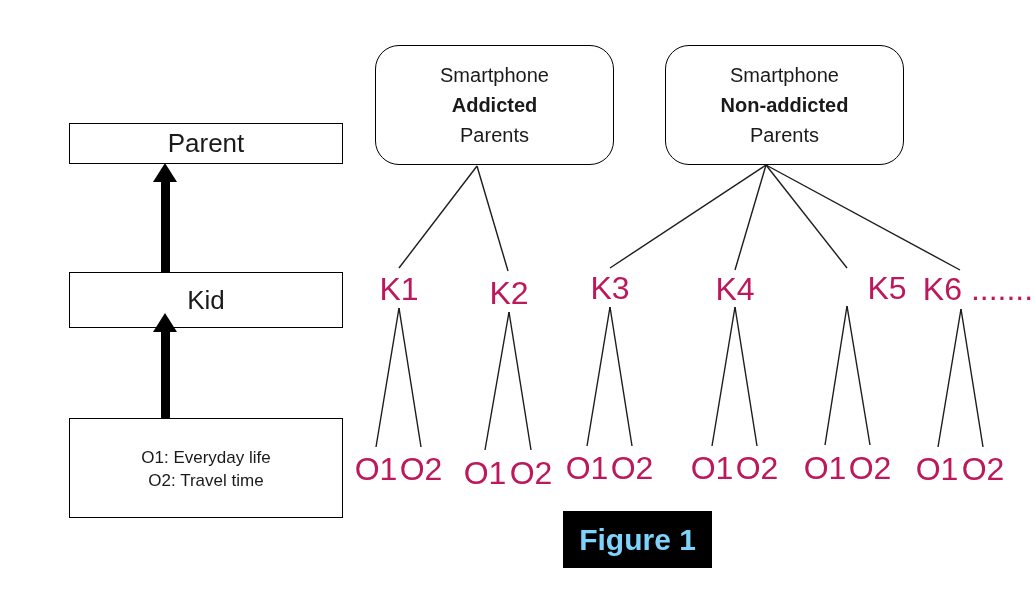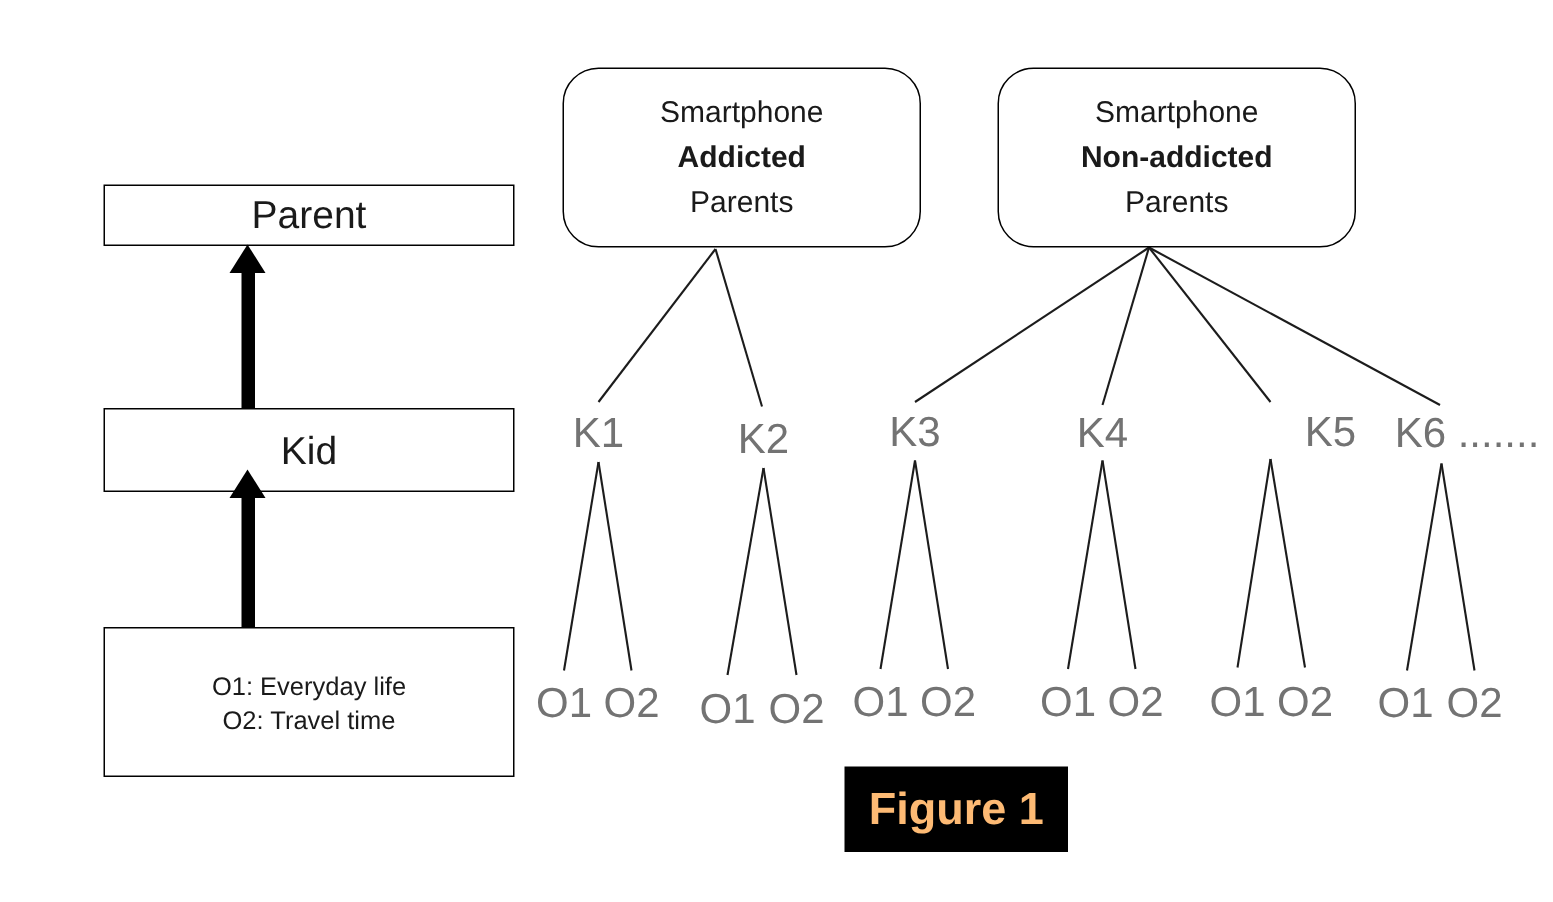--- a/index.html
+++ b/index.html
@@ -73,33 +73,33 @@
   svg.lines {
     position: absolute;
     left: 0; top: 0;
     width: 1035px; height: 601px;
   }
   svg.lines line { stroke: #1c1c1c; stroke-width: 1.4; }
   
   .k-label, .o-label {
     position: absolute;
     transform: translate(-50%, -50%);
-    font-size: 28px;
+    font-size: 32px;
     white-space: nowrap;
-    color: #737373;
+    color: #be185d;
   }
   
   .figure-caption {
     position: absolute;
     left: 563px;
     top: 511px;
     width: 149px;
     height: 57px;
     background: #000000;
-    color: #fdba74;
+    color: #7dd3fc;
     display: flex;
     align-items: center;
     justify-content: center;
     font-size: 30px;
     font-weight: bold;
   }
 </style>
 </head>
 <body>
 

